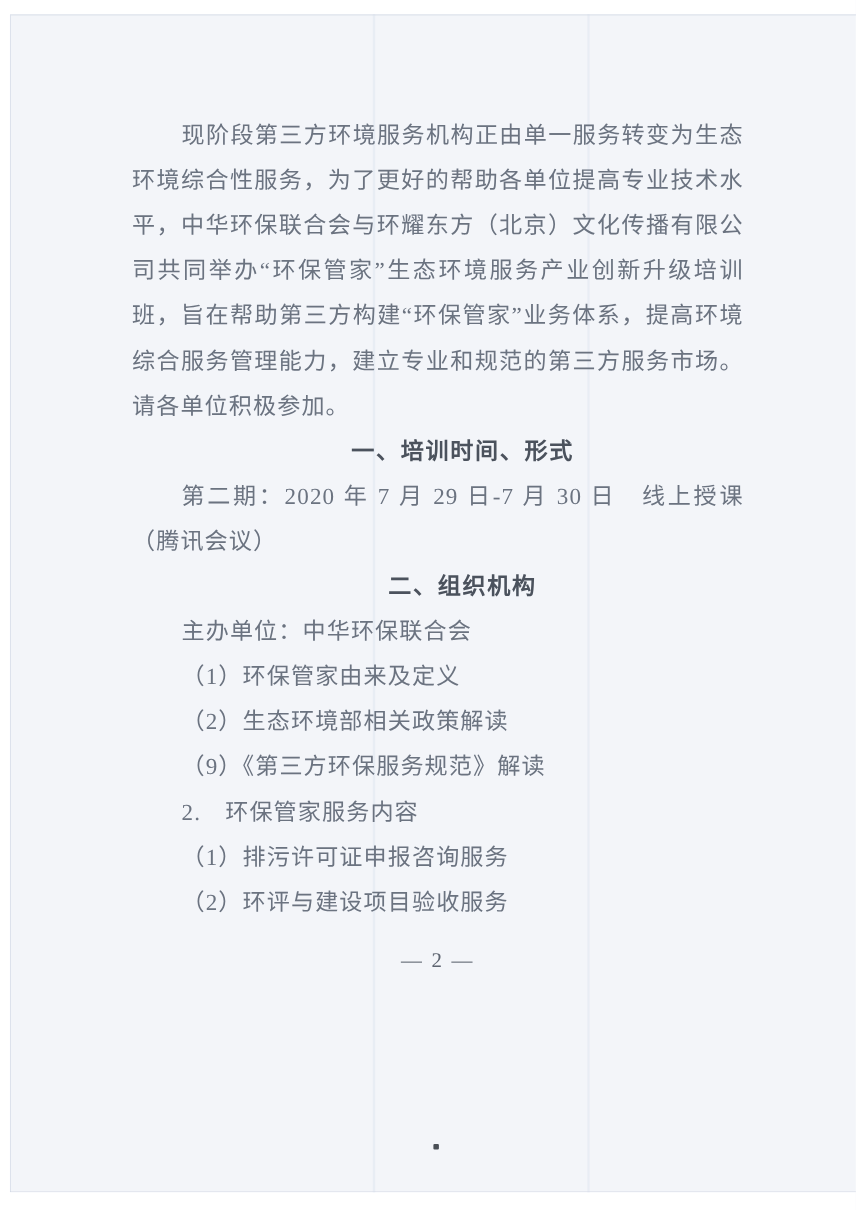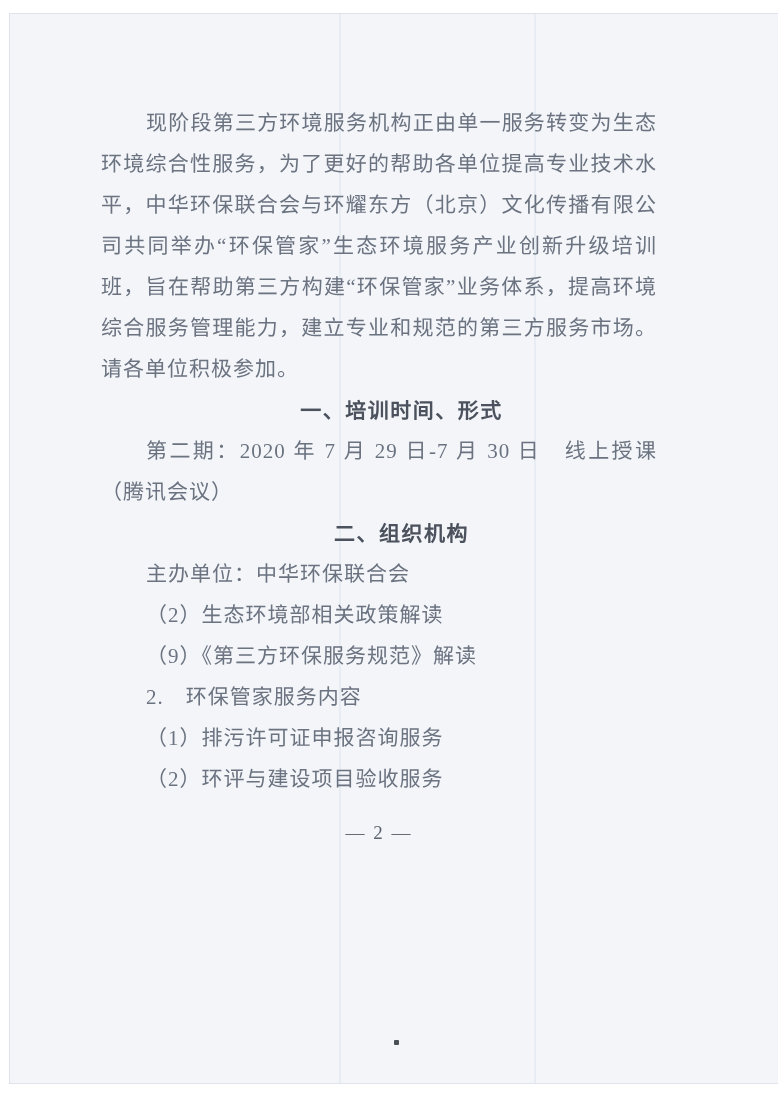--- a/index.html
+++ b/index.html
@@ -25,21 +25,21 @@
                 inset 0 -1px 0 rgba(205,212,226,0.55);
   }
   .streak{
     position:absolute; top:0; bottom:0; width:2px;
     background:rgba(210,218,232,0.30);
   }
   .streak.s1{left:330px;}
   .streak.s2{left:525px;}
   .content{
     position:absolute;
-    left:92px; 
+    left:111px; 
     top:90px;   
     width:556px;
   }
   p{
     margin:0;
     font-size:21px;
     line-height:41px;
     letter-spacing:1px;
     color:var(--body-text);
     text-align:justify;
@@ -84,20 +84,21 @@
 
     <p class="indent">第二期：2020 年 7 月 29 日-7 月 30 日　线上授课（腾讯会议）</p>
 
     <p class="heading">二、组织机构</p>
 
     <p class="indent">主办单位：中华环保联合会</p>
 
 
 
 
+    <p class="indent">（1）环保管家由来及定义</p>
 
     <p class="indent">（2）生态环境部相关政策解读</p>
 
     <p class="indent">（9）《第三方环保服务规范》解读</p>
 
     <p class="indent">2.　环保管家服务内容</p>
 
     <p class="indent">（1）排污许可证申报咨询服务</p>
 
     <p class="indent">（2）环评与建设项目验收服务</p>

